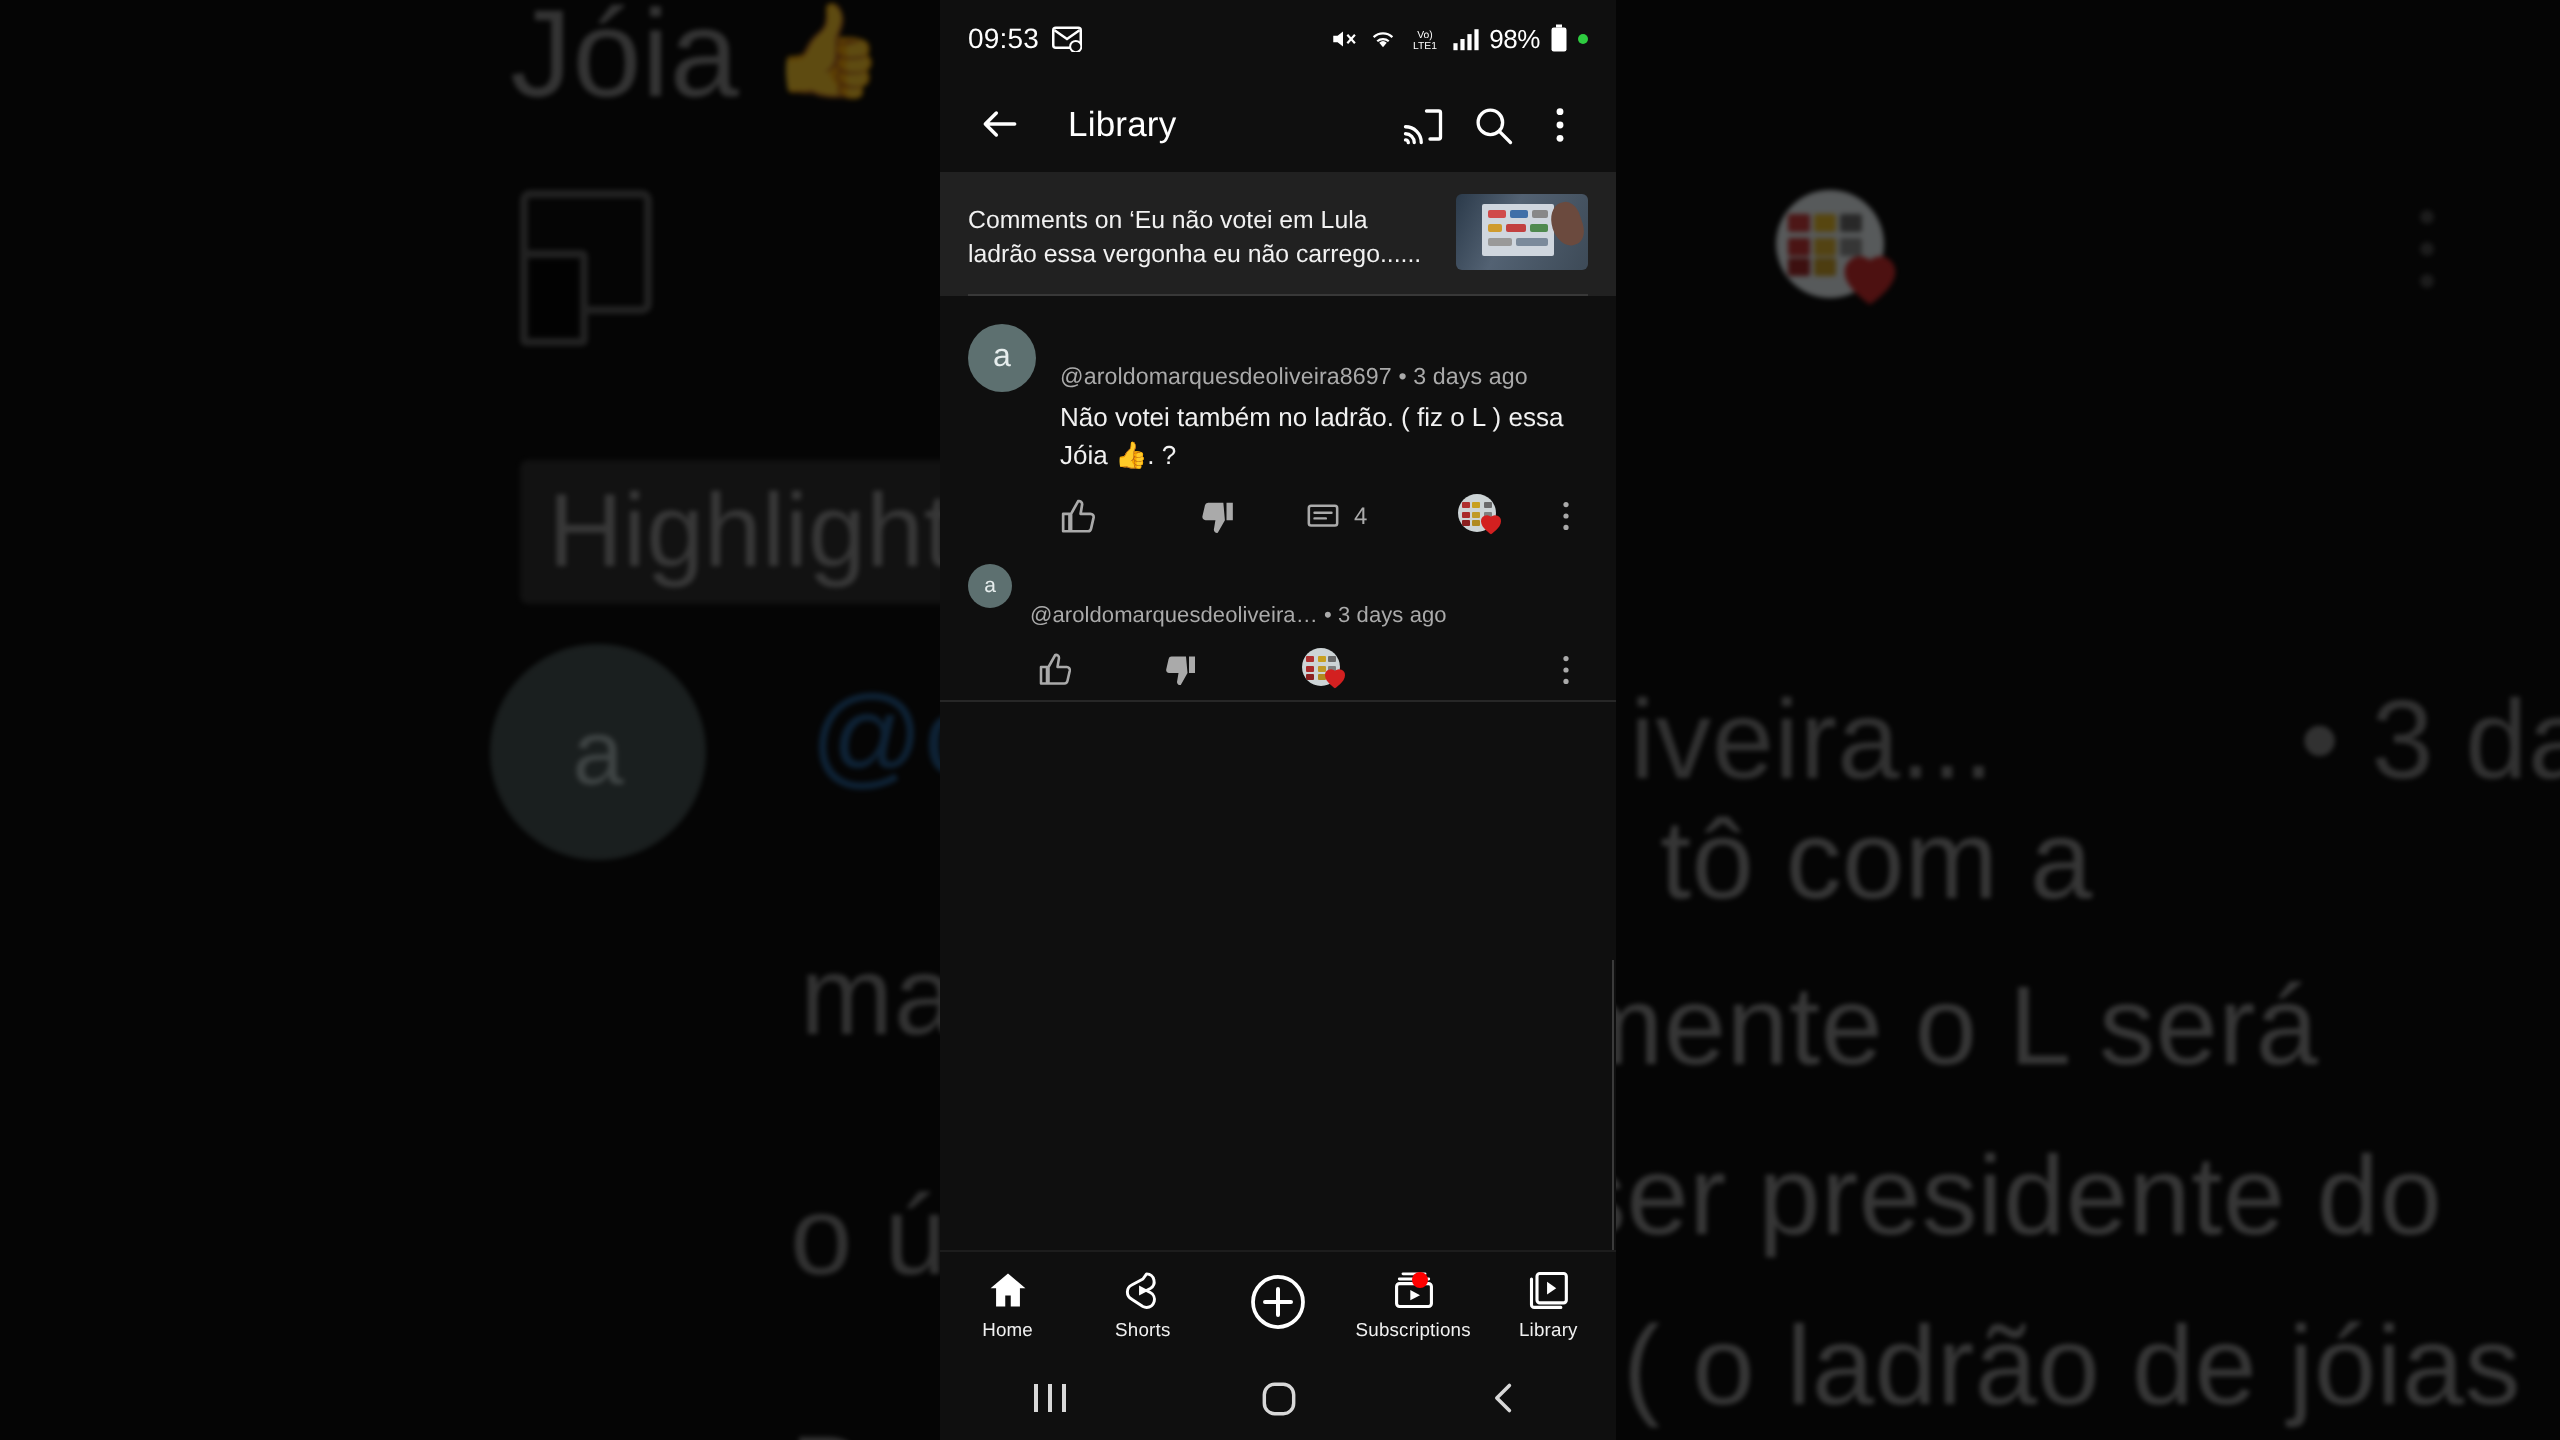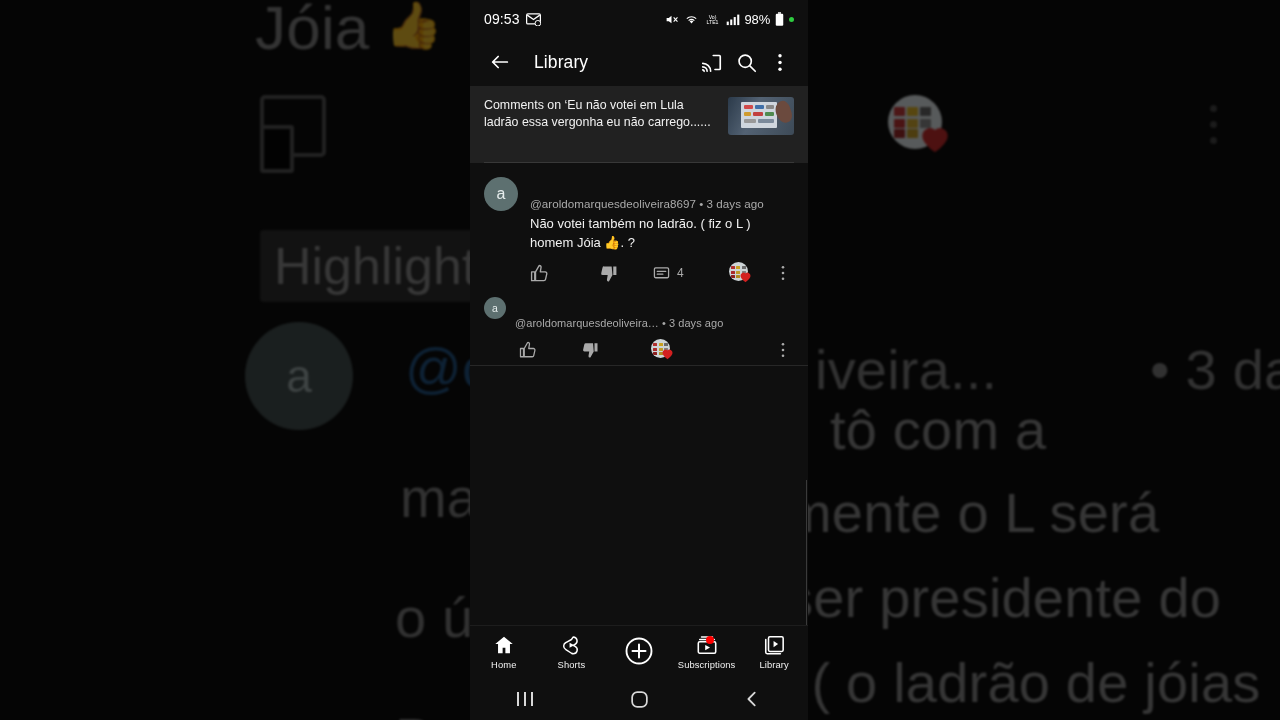--- a/index.html
+++ b/index.html
@@ -115,22 +115,22 @@
   .appbar .spacer { flex:1; }
   .ab-icon { padding:4px 7px; cursor:pointer; }
   .ab-icon svg { display:block; }
 
   
   .hdr {
     background:#212121;
     padding:0 14px;
   }
   .hdr-row1 {
-    display:flex; align-items:flex-start;
-    padding:11px 0 27px 0;
+    display:flex; align-items:flex-end;
+    padding:11px 0 12px 0;
     border-bottom:1px solid #383838;
   }
   .hdr-text {
     flex:1; color:#f1f1f1; font-size:12.4px; line-height:16.5px;
     padding-right:12px;
   }
   .hdr-thumb {
     width:66px; height:38px; border-radius:3px; flex:none;
     background:linear-gradient(115deg,#2b3a4a 0%,#536273 40%,#3d4a57 100%);
     position:relative; overflow:hidden;
@@ -402,21 +402,21 @@
     <div class="list">
 
       <div class="comment">
         <div class="avatar">a</div>
         <div class="cbody">
           <div class="cmeta">
             <span>@aroldomarquesdeoliveira8697</span>
             <span>•</span>
             <span>3 days ago</span>
           </div>
-          <div class="ctext">Não votei também no ladrão. ( fiz o L ) homem Jóia 👍. ?</div>
+          <div class="ctext">Não votei também no ladrão. ( fiz o L ) essa Jóia 👍. ?</div>
 
           <div class="actions">
             <div class="act">
               <svg width="19" height="19" viewBox="0 0 24 24">
                 <path d="M2 10h4v11H2zM7 10l4.5-8a2 2 0 0 1 2.5 2l-1 6h6.2a2 2 0 0 1 2 2.4l-1.6 7A2 2 0 0 1 17.6 21H7z" fill="none" stroke="#aaa" stroke-width="1.7" stroke-linejoin="round"></path>
               </svg>
             </div>
             <div class="act sp1">
               <svg width="19" height="19" viewBox="0 0 24 24">
                 <path d="M18 3h4v11h-4zM16 3H6.4a2 2 0 0 0-2 1.6l-1.6 7A2 2 0 0 0 4.8 14H11l-1 6a2 2 0 0 0 2.5 2L17 14z" fill="#aaa"></path>

